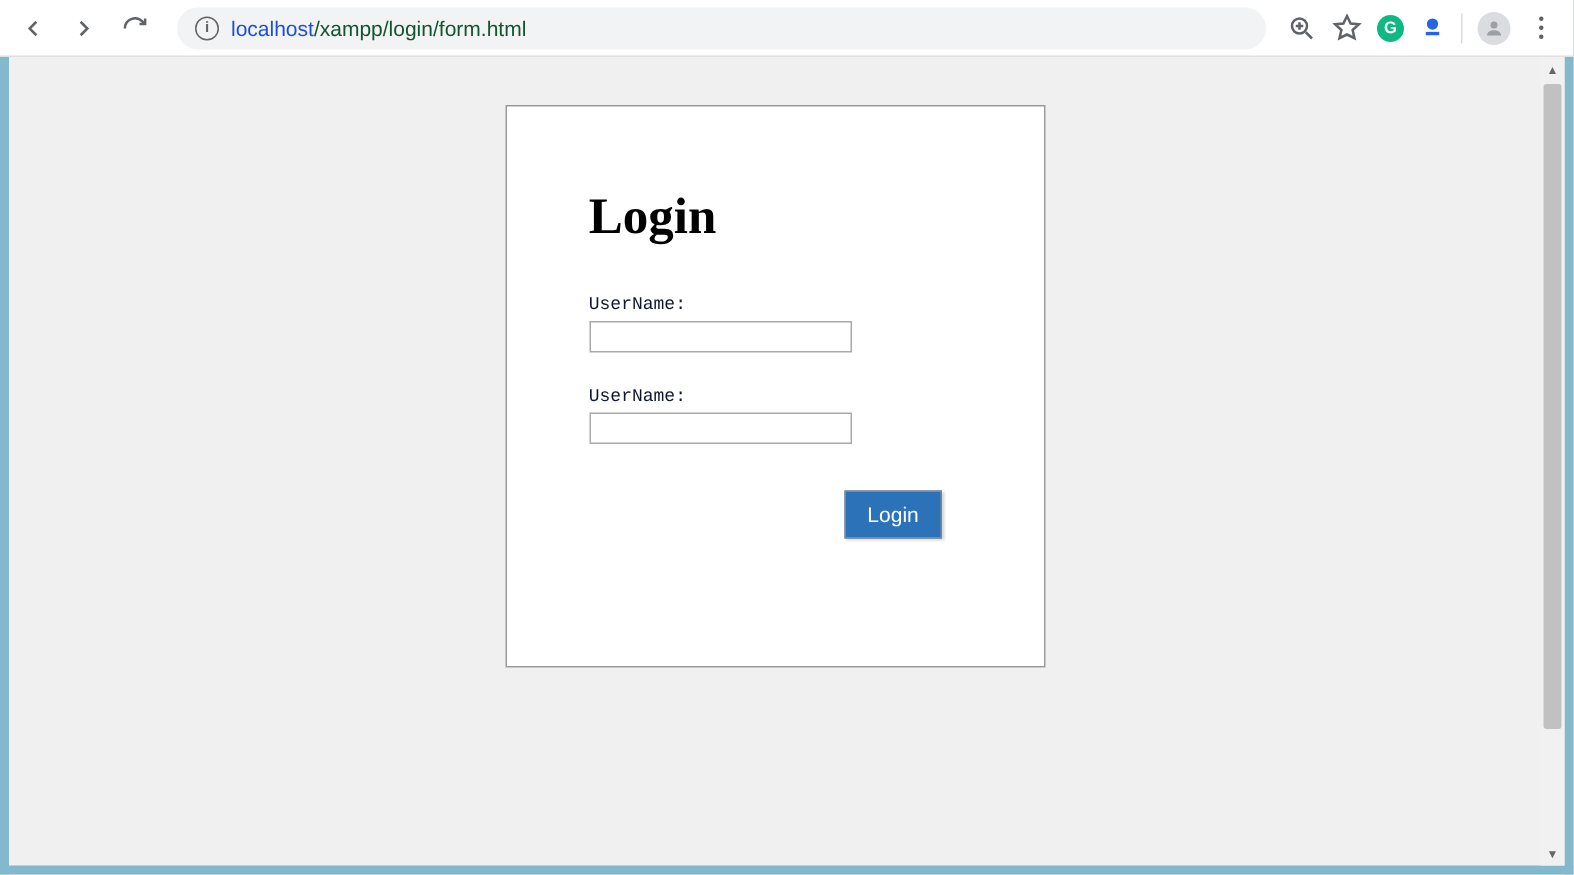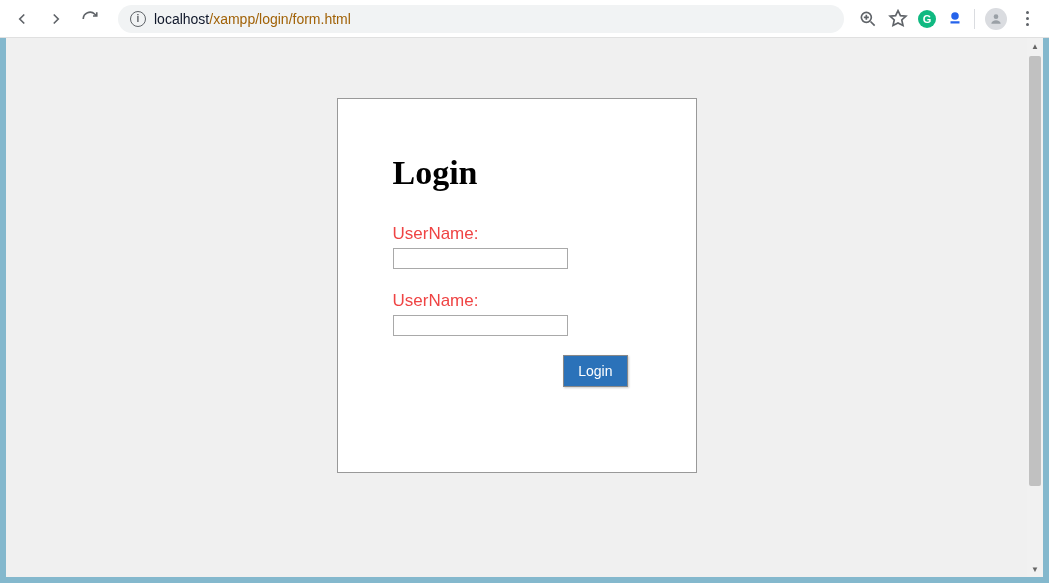--- a/index.html
+++ b/index.html
@@ -48,22 +48,22 @@
       border: 1.5px solid #5f6368;
       border-radius: 50%;
       display: flex;
       align-items: center;
       justify-content: center;
       font-size: 10px;
       font-weight: bold;
       flex-shrink: 0;
     }
     .url-text { color: #202124; font-size: 14px; }
-    .url-host { color: #0f172a; }
-    .url-path { color: #a16207; }
+    .url-host { color: #1d4ed8; }
+    .url-path { color: #14532d; }
     .toolbar-right { display: flex; align-items: center; gap: 10px; padding-right: 4px; }
     .toolbar-icon {
       width: 20px; height: 20px;
       display: flex; align-items: center; justify-content: center;
       color: #5f6368;
       cursor: pointer;
     }
     .ext-green {
       width: 18px; height: 18px; border-radius: 50%;
       background: #10b981; color: #fff;
@@ -112,42 +112,42 @@
       width: 12px; height: 430px;
       background: #c1c1c1;
       border-radius: 2px;
     }
 
     .page-content {
       width: calc(100% - 16px);
       height: 100%;
       display: flex;
       justify-content: center;
-      padding-top: 60px;
+      padding-top: 32px;
     }
     .login-card {
       width: 360px;
       height: 375px;
       background: #fff;
       border: 1px solid #999;
       padding: 55px 50px 40px 55px;
       position: relative;
     }
     .login-title {
       font-family: "Times New Roman", Times, serif;
       font-size: 34px;
       font-weight: bold;
       color: #000;
       margin-bottom: 32px;
     }
     .field-group { margin-bottom: 22px; }
     .field-label {
-      font-family: Liberation Sans, sans-serif;
-      font-size: 17px;
-      color: #ef4444;
+      font-family: Liberation Mono, monospace;
+      font-size: 12px;
+      color: #0f172a;
       display: block;
       margin-bottom: 4px;
     }
     .text-input {
       width: 175px;
       height: 21px;
       border: 1px solid #a9a9a9;
       background: #fff;
       padding: 1px 3px;
       font-size: 13px;

